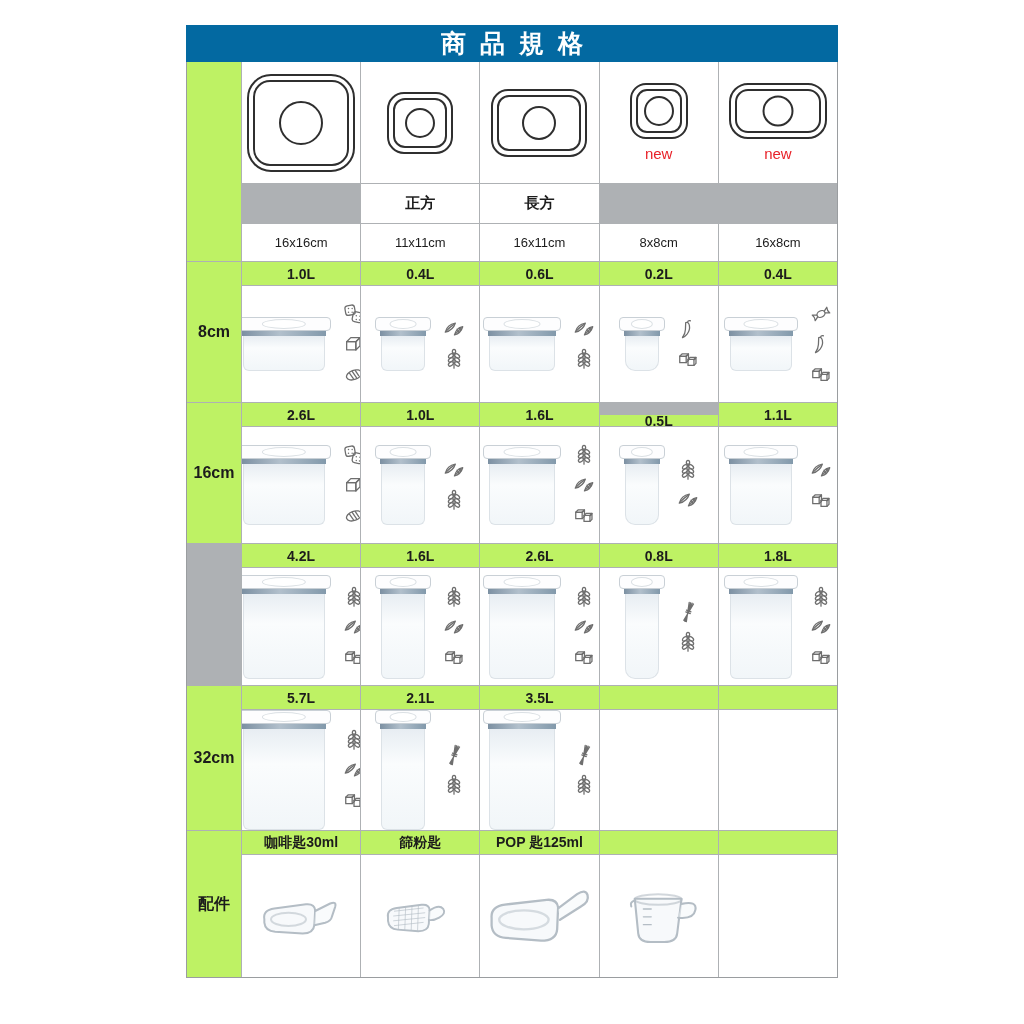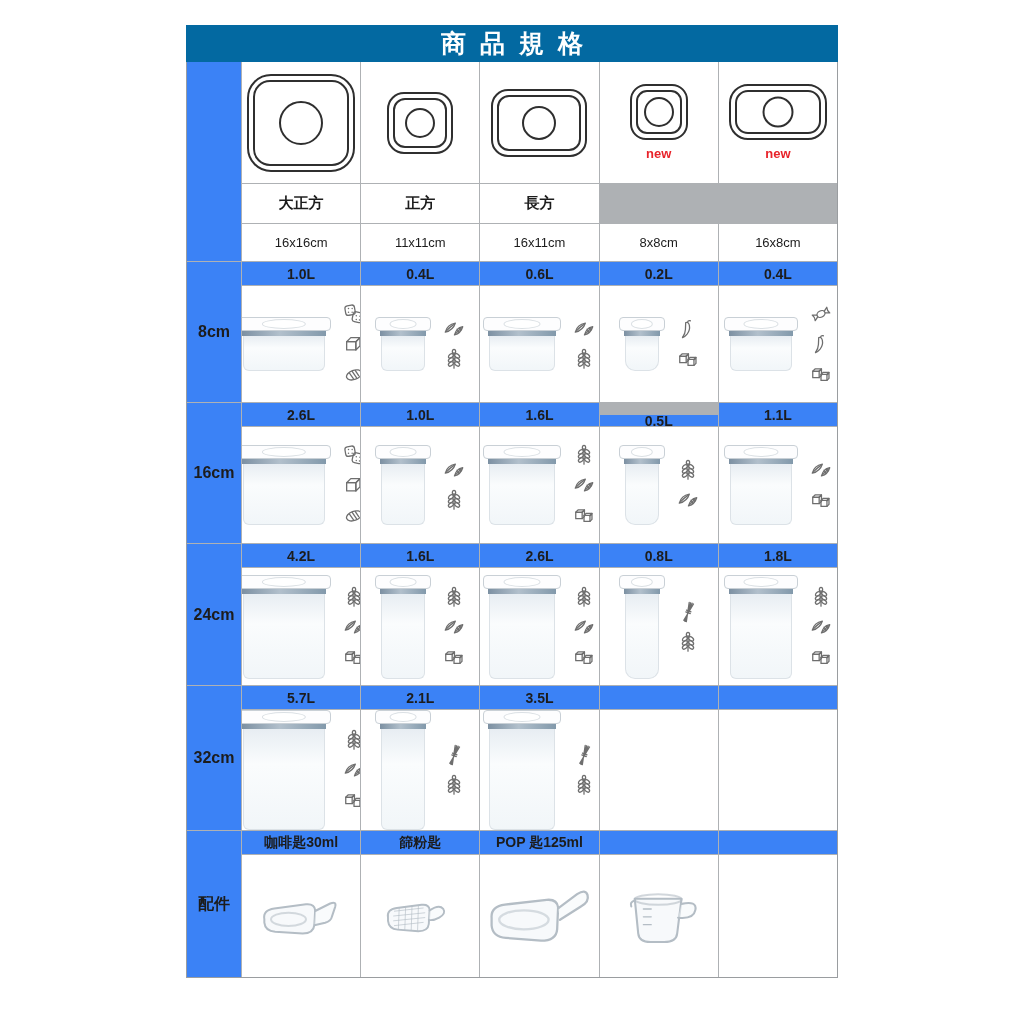--- a/index.html
+++ b/index.html
@@ -5,27 +5,27 @@
   html,body{margin:0;padding:0;background:#fff;}
   .page{position:relative;width:1024px;height:1024px;background:#fff;overflow:hidden;
         font-family:"Liberation Sans","DejaVu Sans",sans-serif;color:#1c1c1c;}
   .spec{position:absolute;left:186px;top:25px;width:652px;}
   .title-bar{height:37px;background:#0369a1;color:#fff;display:flex;align-items:center;justify-content:center;
              font-size:25px;font-weight:bold;letter-spacing:14px;text-indent:14px;}
   .grid{display:grid;grid-template-columns:54px repeat(5,1fr);
         grid-template-rows:121px 39px 37px 23px 116px 23px 116px 23px 117px 23px 120px 23px 122px;
         gap:1px;background:#aeb1b4;border:1px solid #9a9da0;border-top:none;}
   .cell{background:#fff;display:flex;align-items:center;justify-content:center;overflow:hidden;}
-  .corner,.rowlabel,.band{background:#3b82f6;}
+  .corner,.rowlabel,.band{background:#bef264;}
   .rowlabel{font-weight:bold;font-size:16px;}
   .band{font-weight:bold;font-size:14px;}
   .cname{font-weight:bold;font-size:15px;}
   .csize{font-size:13px;}
   .shape{flex-direction:column;gap:6px;}
-  .newtag{color:#e8232a;font-weight:bold;font-size:13px;}
+  .newtag{color:#e8232a;font-weight:normal;font-size:15px;}
 
   
   .lidview{position:relative;border:2px solid #2f2f2f;background:#fff;}
   .lidview .inner{position:absolute;inset:4px;border:2px solid #2f2f2f;}
   .lidview .btn{position:absolute;left:50%;top:50%;transform:translate(-50%,-50%);
                 border:2px solid #2f2f2f;border-radius:50%;}
   .sh-big-square{width:104px;height:94px;border-radius:24px;}      .sh-big-square .inner{border-radius:17px;}      .sh-big-square .btn{width:40px;height:40px;}
   .sh-square{width:62px;height:58px;border-radius:17px;}           .sh-square .inner{border-radius:12px;}          .sh-square .btn{width:26px;height:26px;}
   .sh-rectangle{width:92px;height:64px;border-radius:17px;}        .sh-rectangle .inner{border-radius:12px;}       .sh-rectangle .btn{width:30px;height:30px;}
   .sh-small-square{width:54px;height:52px;border-radius:16px;}     .sh-small-square .inner{border-radius:11px;}    .sh-small-square .btn{width:26px;height:26px;}
@@ -159,21 +159,20 @@
   <div class="spec">
     <div class="title-bar">商品規格</div>
     <div class="grid" id="grid">
       <div class="cell corner" style="grid-area:1 / 1 / 4 / 2"></div>
     <div class="cell shape" style="grid-area: 1 / 2;">
           <div class="lidview sh-big-square">
             <div class="inner"></div>
             <div class="btn"></div>
           </div>
         </div>
-        <div class="cell cname" style="grid-area: 2 / 2;">大正方</div>
         <div class="cell csize" style="grid-area: 3 / 2;">16x16cm</div>
         <div class="cell shape" style="grid-area: 1 / 3;">
           <div class="lidview sh-square">
             <div class="inner"></div>
             <div class="btn"></div>
           </div>
         </div>
         <div class="cell cname" style="grid-area: 2 / 3;">正方</div>
         <div class="cell csize" style="grid-area: 3 / 3;">11x11cm</div>
         <div class="cell shape" style="grid-area: 1 / 4;">
@@ -387,21 +386,20 @@
           </div>
           <div class="icons">
             <svg class="ic">
               <use href="#sym-leaf"></use>
             </svg>
             <svg class="ic">
               <use href="#sym-sugar"></use>
             </svg>
           </div>
         </div>
-        <div class="cell rowlabel" style="grid-area: 8 / 1 / 10 / 2;">24cm</div>
         <div class="cell band" style="grid-area: 8 / 2;">4.2L</div>
         <div class="cell art" style="grid-area: 9 / 2;">
           <div class="jar c0 r2">
             <div class="lid">
               <span class="pop"></span>
             </div>
             <div class="bandc"></div>
             <div class="bodyc"></div>
           </div>
           <div class="icons">

